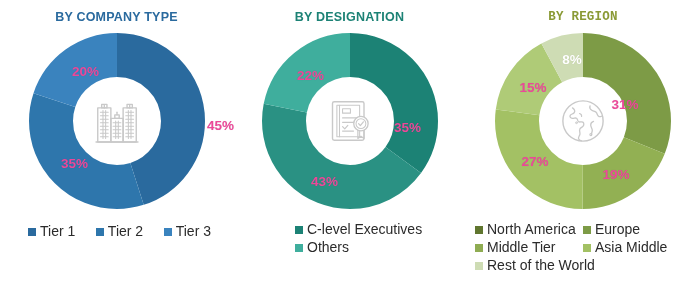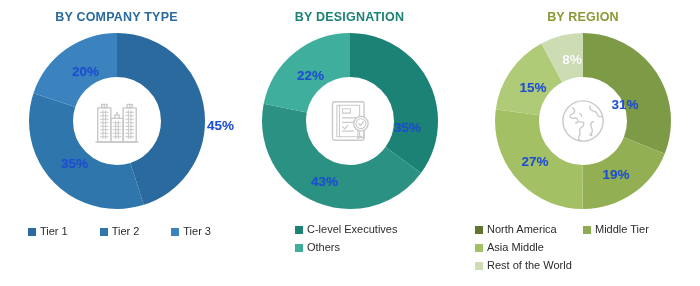--- a/index.html
+++ b/index.html
@@ -32,21 +32,21 @@
   .panel-title {
     margin-top: 10px;
     font-size: 12.5px;
     font-weight: bold;
     letter-spacing: 0.2px;
     white-space: nowrap;
     font-family: "Liberation Sans", sans-serif;
   }
   .panel.company .panel-title { color: #2A6A9E; }
   .panel.design  .panel-title { color: #1C8275; }
-  .panel.region  .panel-title { color: #8A9A35; }
+  .panel.region  .panel-title { color: #8A9A35; font-family: Liberation Mono, monospace; }
 
   
   .donut-wrap {
     position: relative;
     margin-top: 9px;
   }
   .donut {
     position: relative;
     border-radius: 50%;
     overflow: visible;
@@ -58,37 +58,37 @@
     left: 50%; top: 50%;
     transform: translate(-50%, -50%);
     width: 56px; height: 56px;
     display: flex; align-items: center; justify-content: center;
     pointer-events: none;
   }
   .hole-icon svg { display: block; width: 100%; height: 100%; }
 
   .slice-label {
     position: absolute;
-    color: #1d4ed8;
+    color: #ec4899;
     font-size: 13.5px;
     font-weight: bold;
     white-space: nowrap;
     transform: translate(-50%, -50%);
     font-family: "Liberation Sans", sans-serif;
     text-shadow: 0 0 1px rgba(0,0,0,0.12);
     pointer-events: none;
   }
 
   
   .legend {
     position: absolute;
     left: 0; right: 0;
     display: flex;
     flex-wrap: wrap;
-    font-size: 11px;
+    font-size: 14px;
     color: #2b2b2b;
     font-family: "Liberation Sans", sans-serif;
   }
   .legend-item {
     display: flex;
     align-items: center;
     white-space: nowrap;
     line-height: 15px;
   }
   .swatch {
@@ -308,20 +308,24 @@
       <span class="slice-label" style="left:38px; top:54px;">15%</span>
       <span class="slice-label" style="left:77px; top:26px; color:#ffffff;">8%</span>
     </div>
 
     <div class="legend region">
       <span class="legend-item">
         <span class="swatch" style="background:#60762F"></span>
         <span>North America</span>
       </span>
       <span class="legend-item">
+        <span class="swatch" style="background:#7D9B46"></span>
+        <span>Europe</span>
+      </span>
+      <span class="legend-item">
         <span class="swatch" style="background:#8FAC52"></span>
         <span>Middle Tier</span>
       </span>
       <span class="legend-item">
         <span class="swatch" style="background:#A3C164"></span>
         <span>Asia Middle</span>
       </span>
       <span class="legend-item full">
         <span class="swatch" style="background:#CEDCB4"></span>
         <span>Rest of the World</span>

